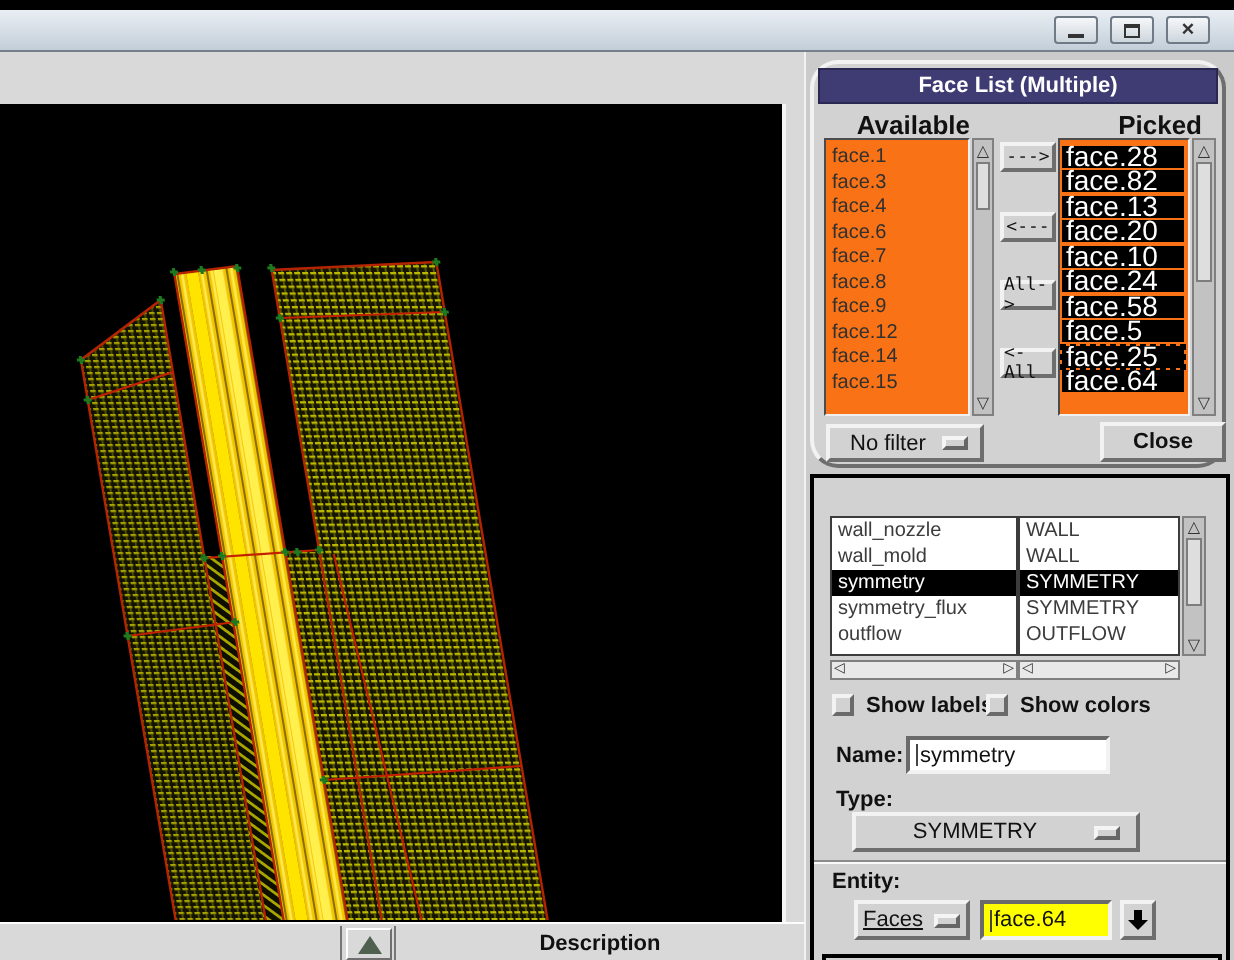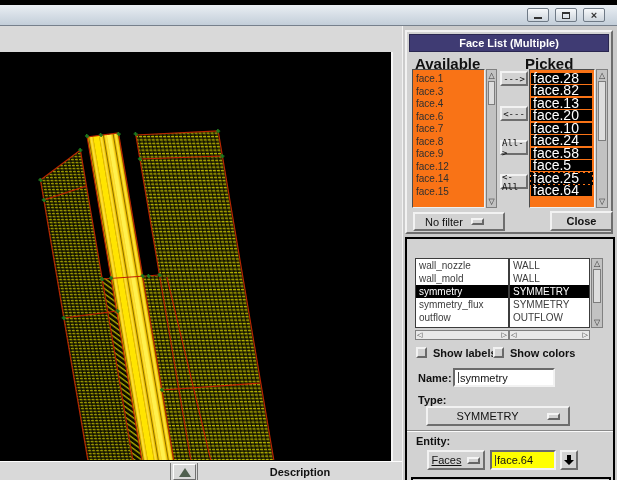--- a/index.html
+++ b/index.html
@@ -38,25 +38,25 @@
   .right-panel{left:402px;top:26px;width:215px;height:454px;background:#cbcbcb;border-left:1px solid #f2f2f2;}
 
   .raised{background:#d2d2d2;border-top:2px solid #f2f2f2;border-left:2px solid #f2f2f2;
           border-right:2px solid #6e6e6e;border-bottom:2px solid #6e6e6e;}
   .btn{background:#d2d2d2;border-top:2px solid #f2f2f2;border-left:2px solid #f2f2f2;
        border-right:2px solid #6e6e6e;border-bottom:2px solid #6e6e6e;
        display:flex;align-items:center;justify-content:center;font-size:11px;color:#111;}
   .optind{width:13px;height:7px;background:#d2d2d2;border-top:2px solid #f4f4f4;border-left:2px solid #f4f4f4;
           border-right:2px solid #666;border-bottom:2px solid #666;}
 
-  .dialog{left:2px;top:4px;width:208px;height:204px;}
+  .dialog{left:2px;top:4px;width:208px;height:204px;border-radius:14px;}
   .dlg-title{left:2px;top:2px;width:200px;height:18px;background:#3f3b73;color:#fff;
              font-size:11px;font-weight:bold;display:flex;align-items:center;justify-content:center;
              border:1px solid #2a2750;}
-  .col-hdr{font-size:15px;font-weight:bold;color:#111;text-align:left;}
+  .col-hdr{font-size:13px;font-weight:bold;color:#111;text-align:right;}
   .listbox{background:#f97316;border-top:1px solid #4c4c4c;border-left:1px solid #4c4c4c;
            border-right:1px solid #efefef;border-bottom:1px solid #efefef;overflow:hidden;}
   .avail-item{height:12.5px;line-height:12.5px;font-size:10px;color:#303030;padding-left:3px;}
   .picked-item{height:11px;line-height:11px;font-size:14px;color:#fff;background:#000;
                margin:1.5px 2px 0 1px;padding-left:2px;}
   .picked-item.focused{outline:1px dashed #000;outline-offset:0;}
   .xferbtn{left:93px;width:28px;height:15px;font-family:"DejaVu Sans Mono",monospace;font-size:9px;}
 
   
   .vsb{background:#c2c2c2;border:1px solid #808080;}
@@ -214,21 +214,21 @@
         <div class="picked-item focused">face.25</div>
         <div class="picked-item">face.64</div>
       </div>
 
       <div class="abs vsb" style="left:189px;top:37px;width:12px;height:139px;">
         <div class="sb-ar" style="top:1px;">△</div>
         <div class="thumb" style="top:11px;height:60px;"></div>
         <div class="sb-ar" style="bottom:1px;">▽</div>
       </div>
 
-      <div class="abs btn" style="left:6px;top:180px;width:92px;height:19px;justify-content:flex-start;padding-left:10px;">
+      <div class="abs btn" style="left:6px;top:180px;width:79px;height:19px;justify-content:flex-start;padding-left:10px;">
         <span>No filter</span>
         <span class="optind" style="margin-left:8px;"></span>
       </div>
       <div class="abs btn" style="left:143px;top:179px;width:63px;height:20px;font-weight:bold;">Close</div>
     </div>
 
     <div class="abs spec-panel">
 
       <div class="ntlist" style="left:8px;top:19px;width:94px;height:70px;">
         <div class="ntrow">wall_nozzle</div>

